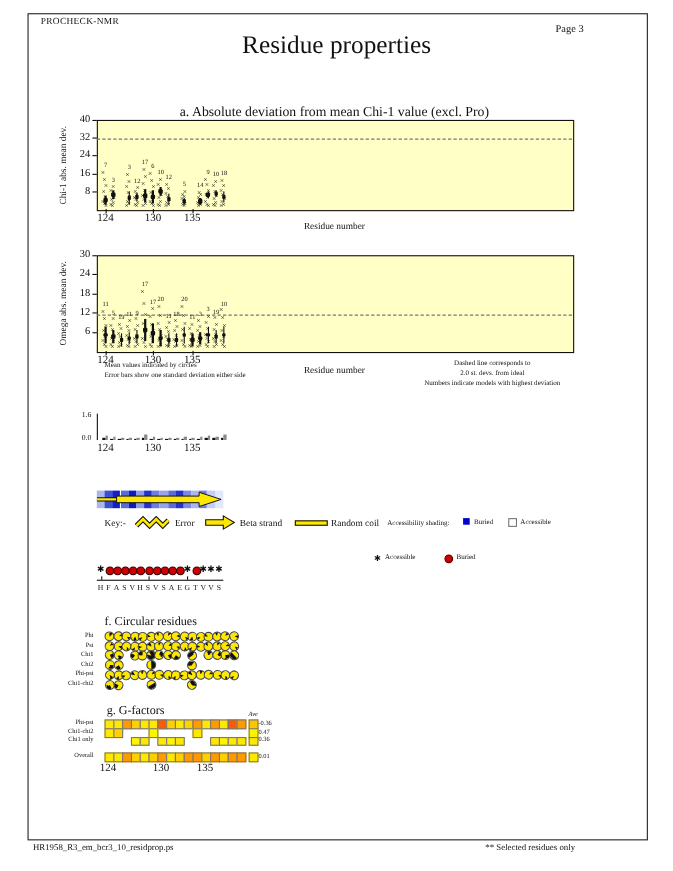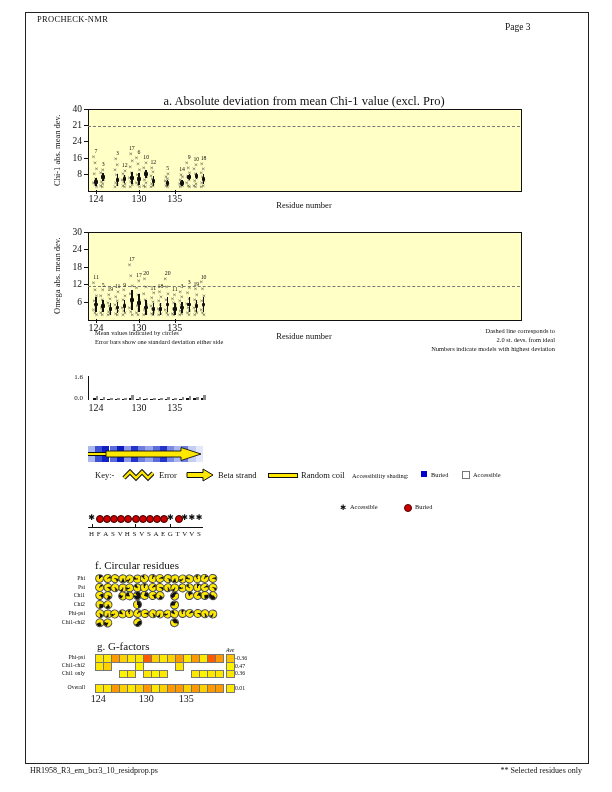--- a/index.html
+++ b/index.html
@@ -1,46 +1,47 @@
 <!DOCTYPE html>
 <html><head>
 <meta charset="utf-8">
 <style>
   html,body{margin:0;padding:0;background:#fff;}
   .page{position:relative;width:612px;height:792px;background:#fff;overflow:hidden;
         font-family:"Liberation Serif","DejaVu Serif",serif;color:#111;}
   .abs{position:absolute;}
   .ctr{text-align:center;}
-  .rgt{text-align:right;}
+  .rgt{text-align:center;}
   .vlab{writing-mode:vertical-rl;transform:rotate(180deg);}
   .border-box{border:1.2px solid #222;}
 </style>
 </head>
 <body>
 
 <div class="page">
 
   <div class="abs border-box" style="left:25px;top:12px;width:562px;height:750px;"></div>
 
   <div class="abs" style="left:35px;top:14px;font-size:8.5px;letter-spacing:.3px;background:#fff;padding:0 2px;">PROCHECK-NMR</div>
   <div class="abs" style="left:505px;top:22px;font-size:9.5px;">Page  3</div>
+  <div class="abs ctr" style="left:0;top:28px;width:612px;font-size:23px;">Residue properties</div>
 
   <div class="abs ctr" style="left:88px;top:94px;width:432px;font-size:12.5px;">a. Absolute deviation from mean Chi-1 value (excl. Pro)</div>
   <div class="abs vlab ctr" style="left:52px;top:109px;height:82px;font-size:8.5px;">Chi-1 abs. mean dev.</div>
   <div class="abs" id="chartA" style="left:0;top:0;">
       <div style="position: absolute; left: 88px; top: 109px; width: 432px; height: 81px; background: rgb(255, 255, 198); border: 1px solid rgb(17, 17, 17);"></div>
       <div style="position: absolute; left: 88px; top: 126.415px; width: 432px; height: 0px; border-top: 1px dashed rgb(119, 119, 119);"></div>
       <div style="position: absolute; left: 84px; top: 173.8px; width: 4px; height: 1px; background: rgb(17, 17, 17);"></div>
       <div style="position: absolute; left: 62px; top: 168.8px; width: 20px; text-align: right; font-size: 9.5px;">8</div>
       <div style="position: absolute; left: 84px; top: 157.6px; width: 4px; height: 1px; background: rgb(17, 17, 17);"></div>
       <div style="position: absolute; left: 62px; top: 152.6px; width: 20px; text-align: right; font-size: 9.5px;">16</div>
       <div style="position: absolute; left: 84px; top: 141.4px; width: 4px; height: 1px; background: rgb(17, 17, 17);"></div>
       <div style="position: absolute; left: 62px; top: 136.4px; width: 20px; text-align: right; font-size: 9.5px;">24</div>
       <div style="position: absolute; left: 84px; top: 125.2px; width: 4px; height: 1px; background: rgb(17, 17, 17);"></div>
-      <div style="position: absolute; left: 62px; top: 120.2px; width: 20px; text-align: right; font-size: 9.5px;">21</div>
+      <div style="position: absolute; left: 62px; top: 120.2px; width: 20px; text-align: right; font-size: 9.5px;">32</div>
       <div style="position: absolute; left: 84px; top: 109px; width: 4px; height: 1px; background: rgb(17, 17, 17);"></div>
       <div style="position: absolute; left: 62px; top: 104px; width: 20px; text-align: right; font-size: 9.5px;">40</div>
       <div style="position: absolute; left: 96px; top: 190px; width: 1px; height: 4px; background: rgb(17, 17, 17);"></div>
       <div style="position: absolute; left: 84px; top: 193px; width: 24px; text-align: center; font-size: 10px;">124</div>
       <div style="position: absolute; left: 139.02px; top: 190px; width: 1px; height: 4px; background: rgb(17, 17, 17);"></div>
       <div style="position: absolute; left: 127.02px; top: 193px; width: 24px; text-align: center; font-size: 10px;">130</div>
       <div style="position: absolute; left: 174.87px; top: 190px; width: 1px; height: 4px; background: rgb(17, 17, 17);"></div>
       <div style="position: absolute; left: 162.87px; top: 193px; width: 24px; text-align: center; font-size: 10px;">135</div>
       <div style="position: absolute; left: 94.6px; top: 157.6px; width: 0px; height: 0px;">
         <span style="position: absolute; left: -3px; top: -4px; font-size: 7px; line-height: 1; color: rgb(17, 17, 17);">×</span>

